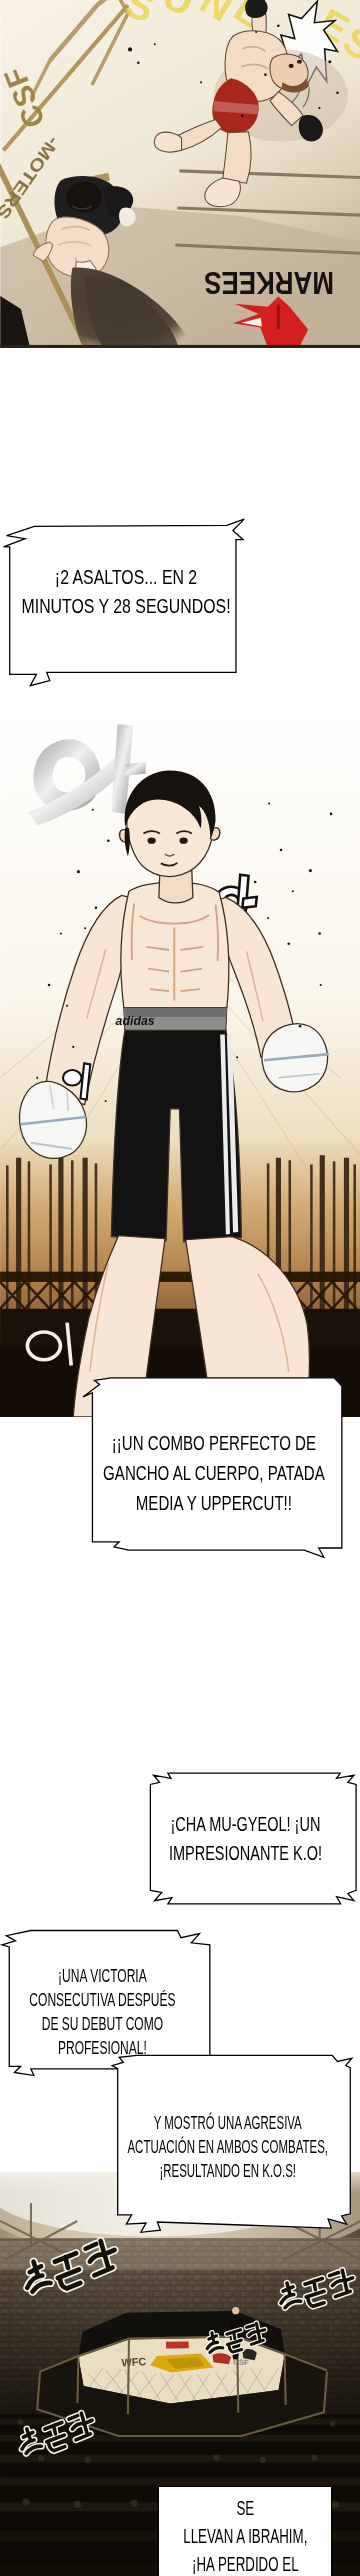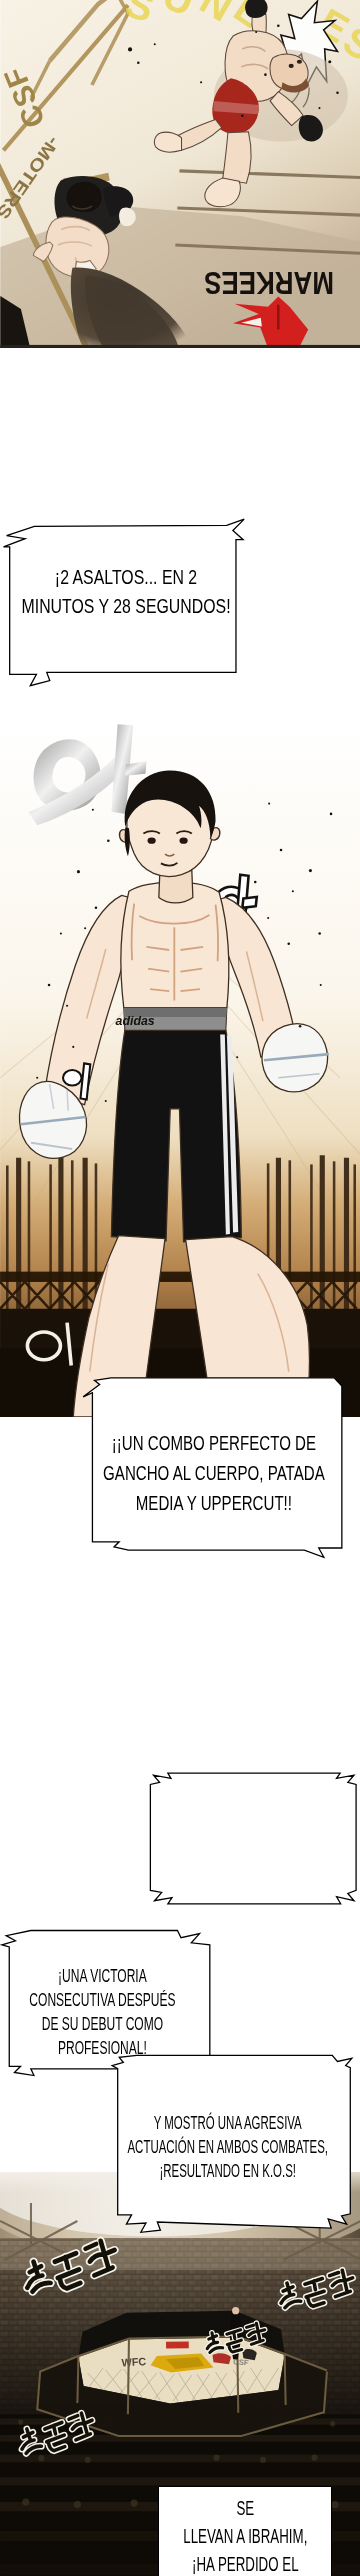--- a/index.html
+++ b/index.html
@@ -328,20 +328,23 @@
 <svg class="abs" style="left:82px;top:1368px;" width="278" height="216" viewBox="0 0 540 420">
 <polygon points="56,19 490,19 505,35 505,350 460,350 470,368 432,354 90,354 62,348 72,338 20,338 20,48 2,56 34,32 24,24 56,19" fill="#ffffff" stroke="#000" stroke-width="2.5"></polygon>
 </svg>
 <div class="btxt" style="left:59px;top:1428px;width:309px;line-height:30px;">
 <span class="cond" style="transform:scaleX(0.77)">¡¡UN COMBO PERFECTO DE<br>GANCHO AL CUERPO, PATADA<br>MEDIA Y UPPERCUT!!</span>
 </div>
 
 <svg class="abs" style="left:147px;top:1767px;" width="214" height="144" viewBox="0 0 415 280">
 <polygon points="40,12 375,12 368,22 402,16 390,30 406,34 406,240 390,246 402,260 368,252 376,266 40,266 48,254 14,260 28,244 6,240 6,34 24,30 12,16 46,22 40,12" fill="#ffffff" stroke="#000" stroke-width="2.5"></polygon>
 </svg>
+<div class="btxt" style="left:137px;top:1810px;width:216px;">
+<span class="cond" style="transform:scaleX(0.74)">¡CHA MU-GYEOL! ¡UN<br>IMPRESIONANTE K.O!</span>
+</div>
 
 <svg class="abs" style="left:0px;top:1922px;" width="216" height="160" viewBox="0 0 420 310">
 <polygon points="60,16 345,16 352,30 388,22 372,40 408,44 408,285 60,285 66,298 28,292 40,280 18,280 18,48 4,44 30,36 12,26 60,16" fill="#ffffff" stroke="#000" stroke-width="2.5"></polygon>
 </svg>
 <div class="btxt" style="left:-16px;top:1964px;width:237px;font-size:18.5px;line-height:24px;">
 <span class="cond" style="transform:scaleX(0.65)">¡UNA VICTORIA<br>CONSECUTIVA DESPUÉS<br>DE SU DEBUT COMO<br>PROFESIONAL!</span>
 </div>
 
 <svg class="abs" style="left:111px;top:2048px;z-index:3;" width="247" height="206" viewBox="0 0 480 400">
 <polygon points="50,14 430,14 440,26 468,20 456,34 465,38 465,322 448,326 458,342 422,332 428,350 90,338 96,354 58,358 68,340 30,342 40,324 13,324 13,40 2,34 24,28 16,18 50,14" fill="#ffffff" stroke="#000" stroke-width="2.5"></polygon>

